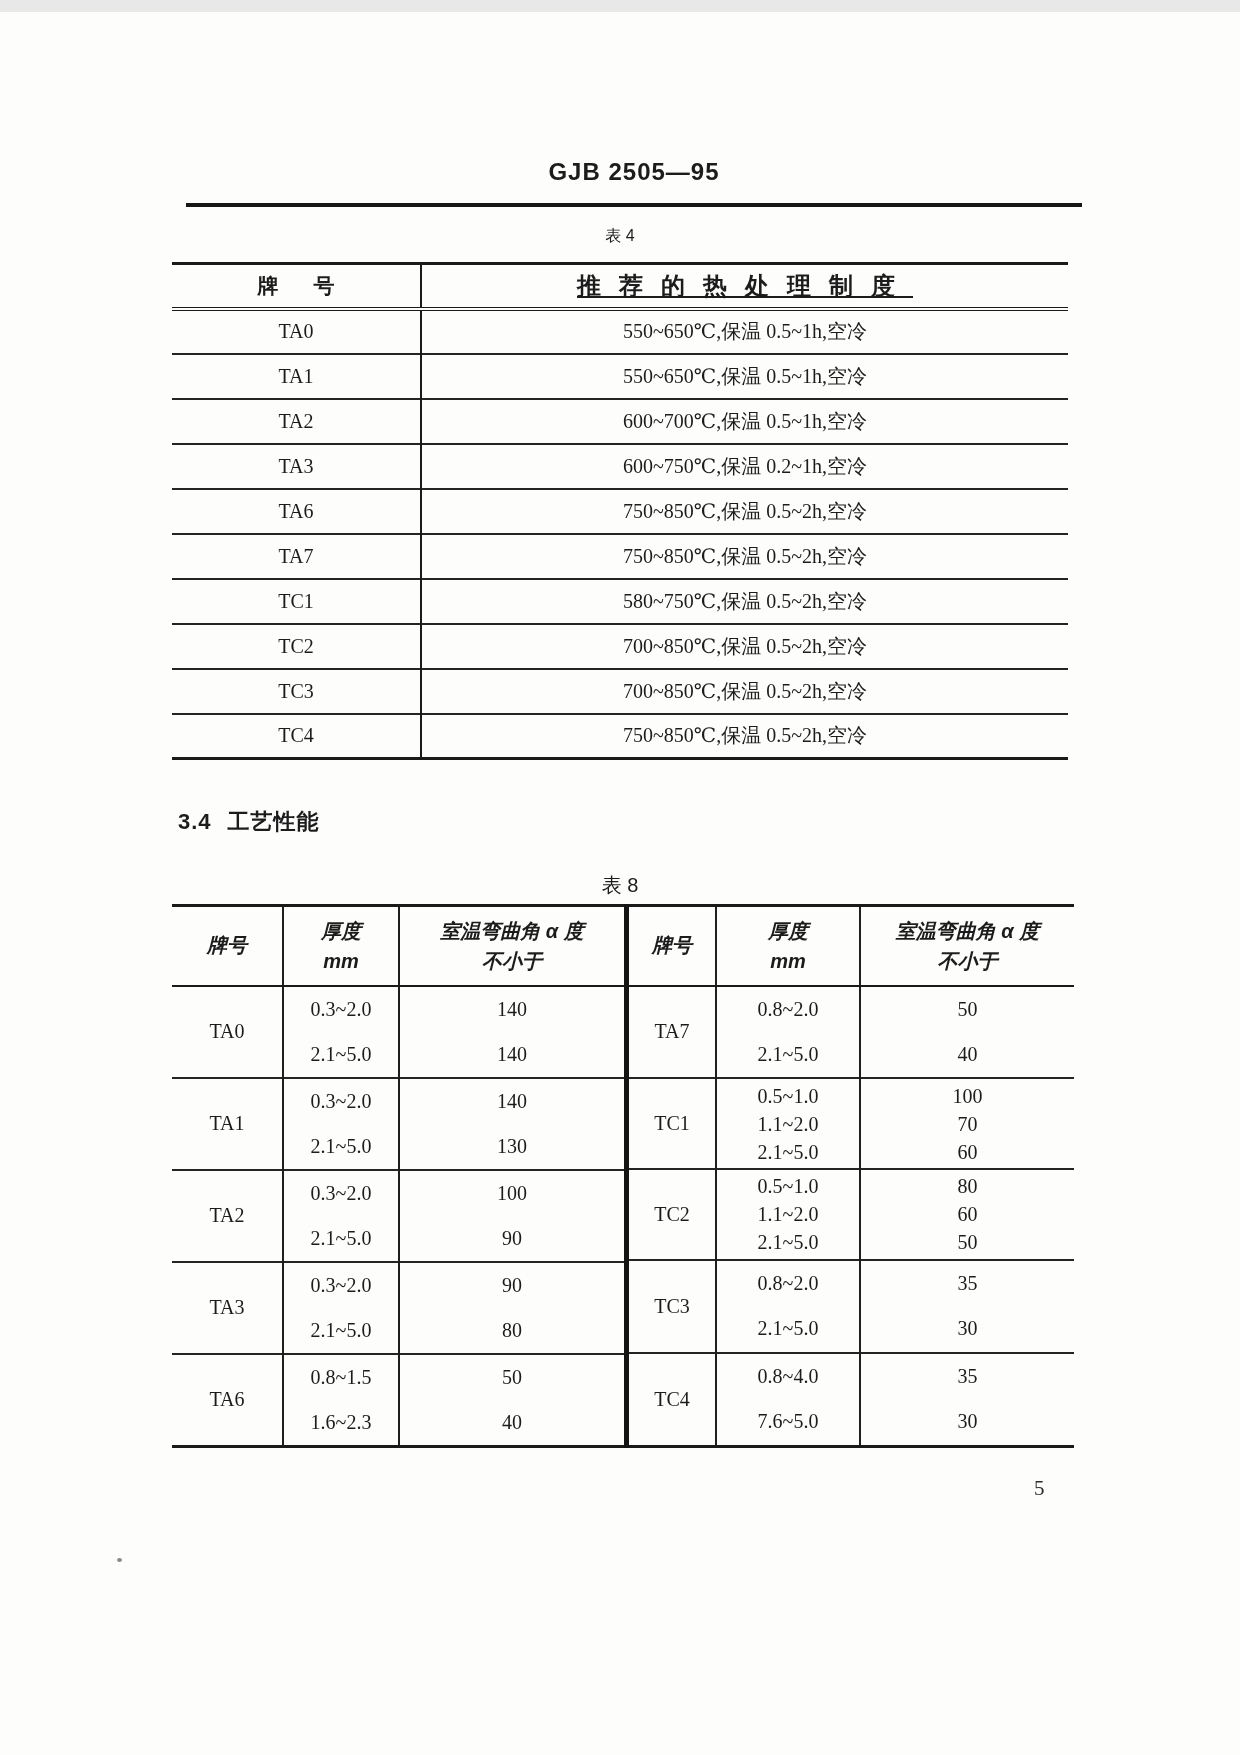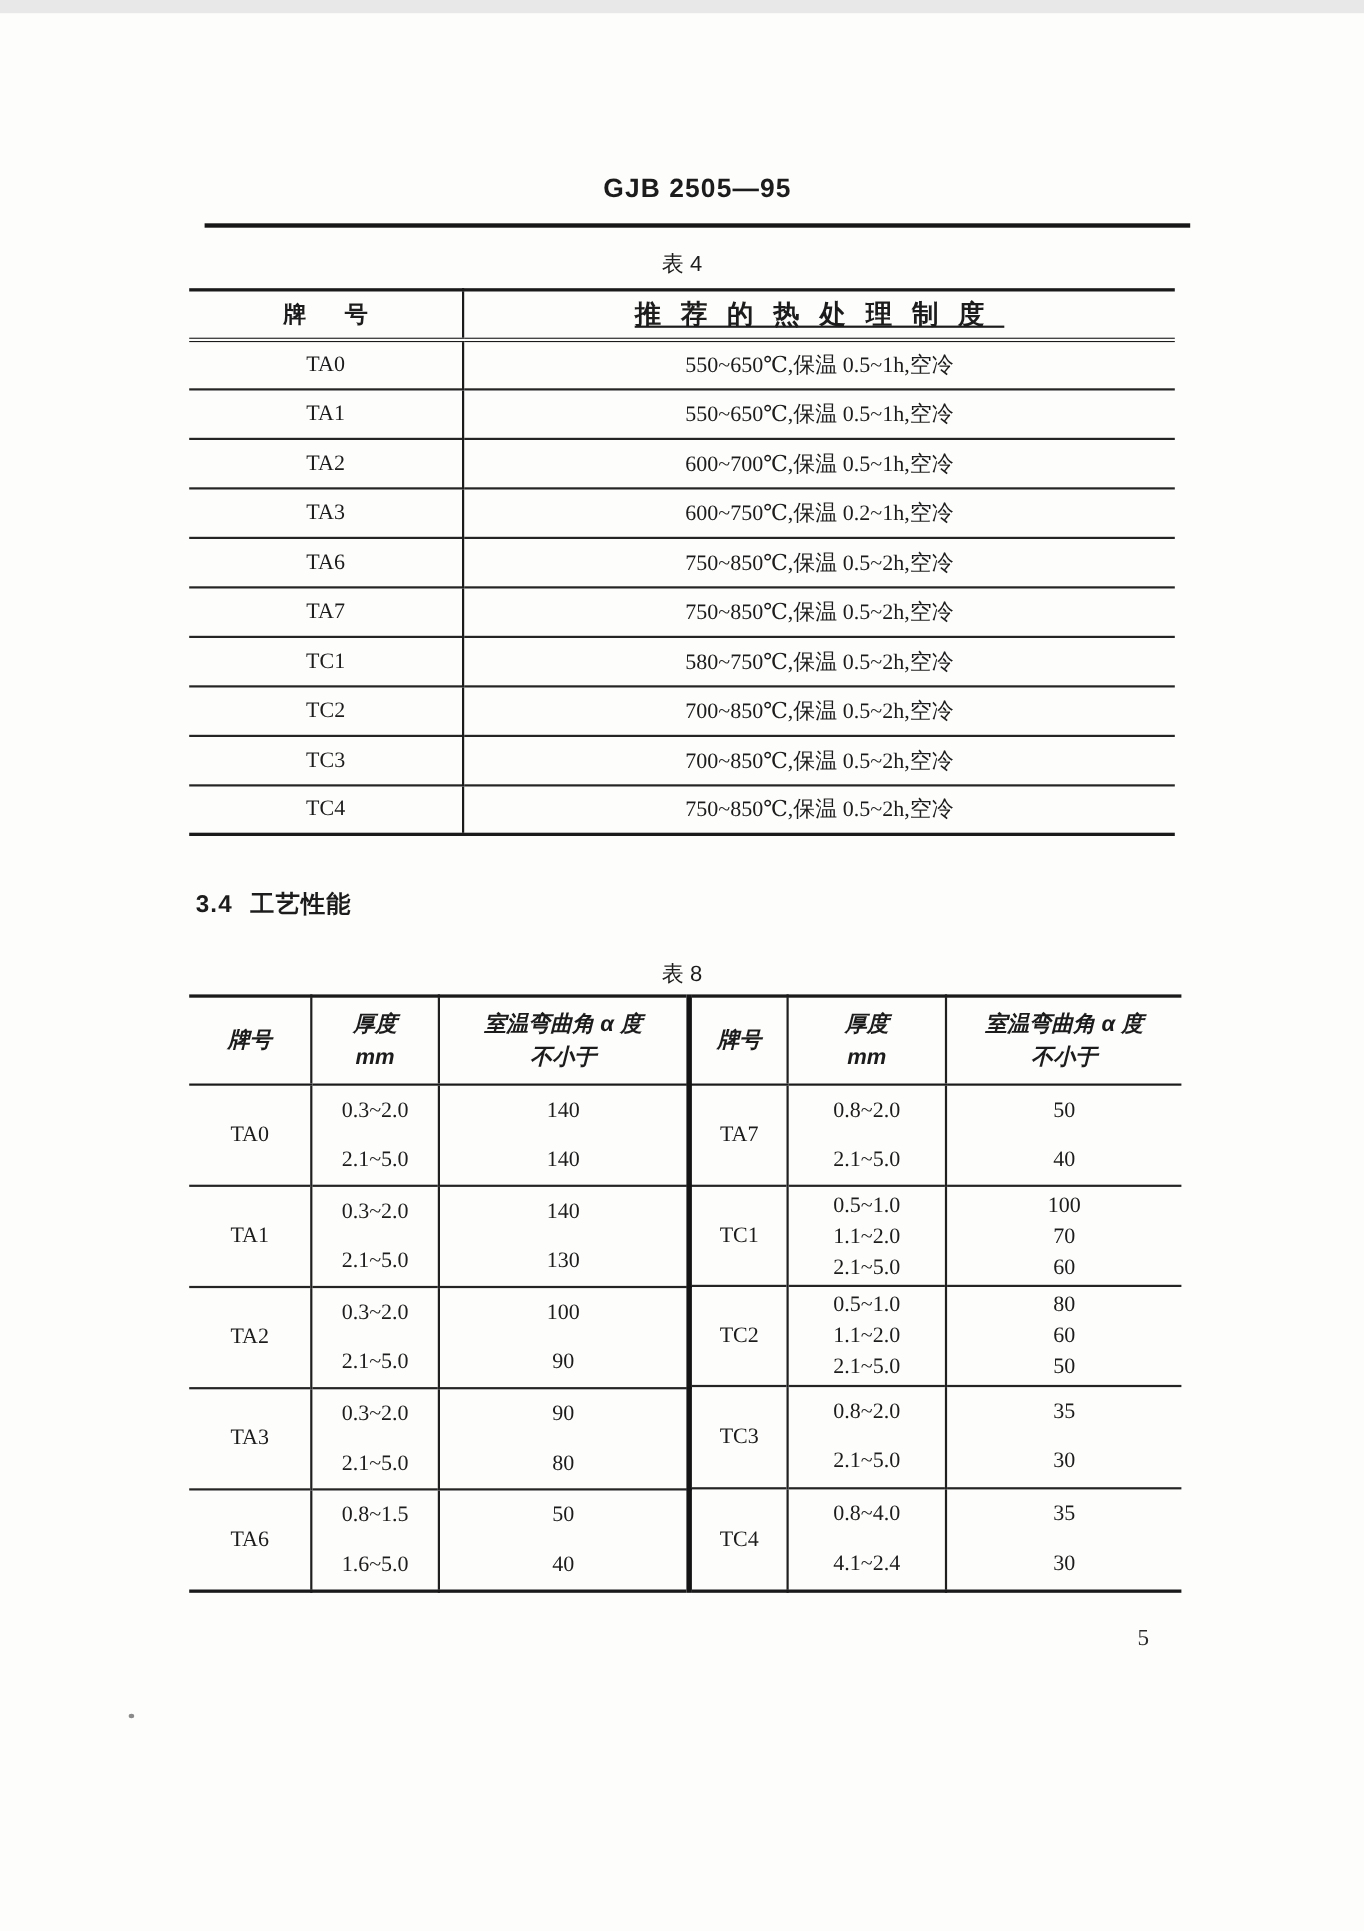--- a/index.html
+++ b/index.html
@@ -20,21 +20,21 @@
     text-align:center;font-weight:bold;font-size:24px;letter-spacing:1px;
   }
   #header-rule{
     position:absolute;left:186px;top:191px;width:896px;height:4px;
     background:#171717;
   }
 
   
   #table4-caption{
     position:absolute;left:172px;top:214px;width:896px;
-    text-align:center;font-size:20px;
+    text-align:center;font-size:16px;
   }
   #table4{
     position:absolute;left:172px;top:250px;width:896px;
     border-collapse:collapse;table-layout:fixed;
     border-top:3px solid #1a1a1a;border-bottom:3px solid #1a1a1a;
     font-size:20px;
   }
   #table4 th,#table4 td{padding:0;text-align:center;vertical-align:middle;}
   #table4 thead tr{height:45px;}
   #table4 tbody tr{height:45px;border-top:2px solid #242424;}
@@ -213,21 +213,21 @@
           </td>
           <td class="c3">
             <div class="ln2">90</div>
             <div class="ln2">80</div>
           </td>
         </tr>
         <tr>
           <td class="c1">TA6</td>
           <td class="c2">
             <div class="ln2">0.8~1.5</div>
-            <div class="ln2">1.6~5.0</div>
+            <div class="ln2">1.6~2.3</div>
           </td>
           <td class="c3">
             <div class="ln2">50</div>
             <div class="ln2">40</div>
           </td>
         </tr>
       </tbody>
     </table>
 
     <table class="t5 t5-right">
@@ -290,21 +290,21 @@
           </td>
           <td class="c3">
             <div class="ln2">35</div>
             <div class="ln2">30</div>
           </td>
         </tr>
         <tr>
           <td class="c1">TC4</td>
           <td class="c2">
             <div class="ln2">0.8~4.0</div>
-            <div class="ln2">4.1~2.4</div>
+            <div class="ln2">7.6~5.0</div>
           </td>
           <td class="c3">
             <div class="ln2">35</div>
             <div class="ln2">30</div>
           </td>
         </tr>
       </tbody>
     </table>
 
   </div>

